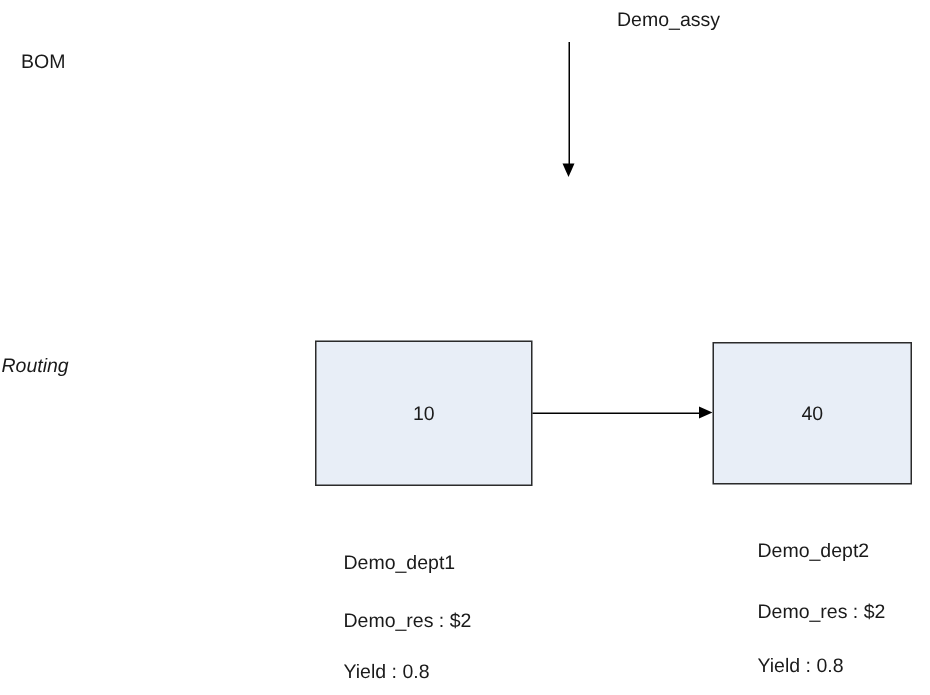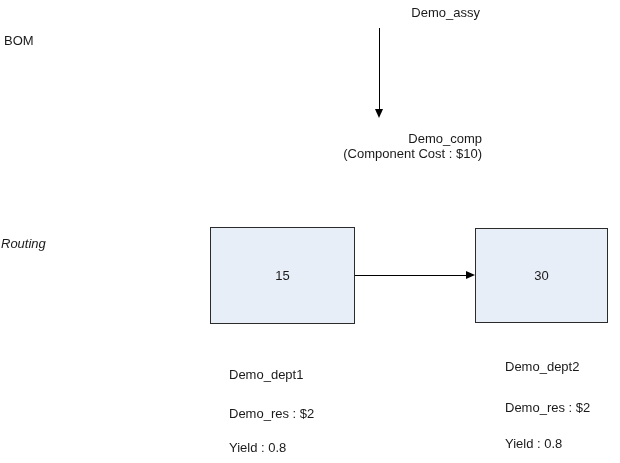--- a/index.html
+++ b/index.html
@@ -71,43 +71,39 @@
     border-left: 9px solid #000000;
   }
 
   .detail-line { white-space: nowrap; }
 </style>
 </head>
 <body>
 
 <div class="canvas">
 
-  <div class="abs section-label" style="left:4px; top:33px;">BOM</div>
+  <div class="abs section-label" style="left:14px; top:33px;">BOM</div>
 
   <div class="abs center-text" style="left:280px; top:5px; width:200px;">Demo_assy</div>
 
   <div class="abs v-line"></div>
   <div class="abs v-arrowhead"></div>
 
-  <div class="abs center-text" style="left:282px; top:131px; width:200px;">
-    <div class="detail-line">Demo_comp</div>
-    <div class="detail-line">(Component Cost : $10)</div>
-  </div>
 
   <div class="abs section-label" style="left:1px; top:236px;font-style:italic;">Routing</div>
 
   <div class="abs op-box op-box-1">
-    <span>15</span>
+    <span>10</span>
   </div>
 
   <div class="abs h-line"></div>
   <div class="abs h-arrowhead"></div>
 
   <div class="abs op-box op-box-2">
-    <span>30</span>
+    <span>40</span>
   </div>
 
   <div class="abs detail-line" style="left:229px; top:367px;">Demo_dept1</div>
   <div class="abs detail-line" style="left:229px; top:406px;">Demo_res : $2</div>
   <div class="abs detail-line" style="left:229px; top:440px;">Yield : 0.8</div>
 
   <div class="abs detail-line" style="left:505px; top:359px;">Demo_dept2</div>
   <div class="abs detail-line" style="left:505px; top:400px;">Demo_res : $2</div>
   <div class="abs detail-line" style="left:505px; top:436px;">Yield : 0.8</div>
 

